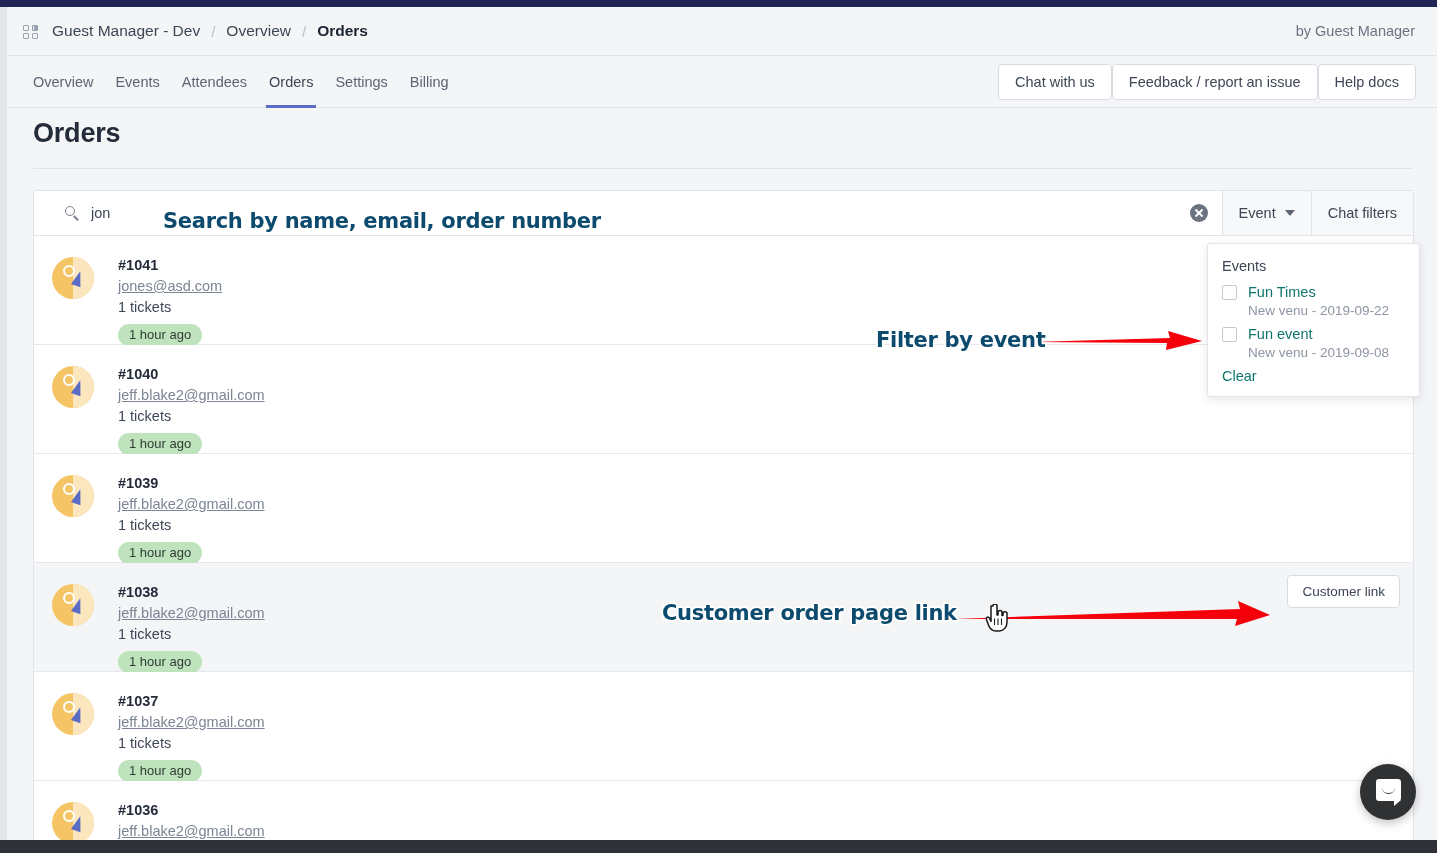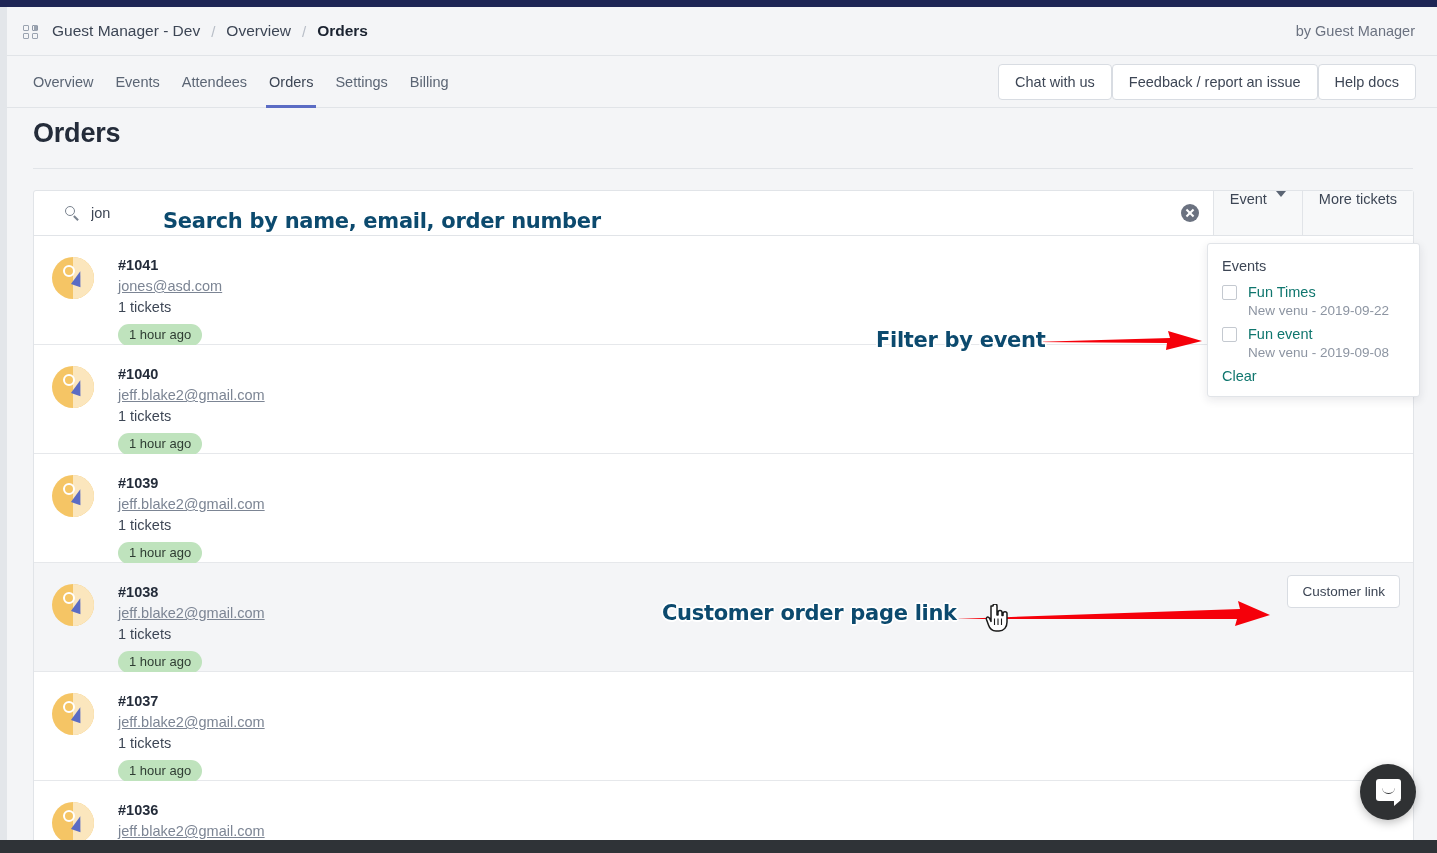--- a/index.html
+++ b/index.html
@@ -183,21 +183,21 @@
   .clear-btn:before, .clear-btn:after {
     content:""; position:absolute; left:4px; top:8px;
     width:10px; height:2px; background:#ffffff;
   }
   .clear-btn:before { transform: rotate(45deg); }
   .clear-btn:after  { transform: rotate(-45deg); }
 
   .filter-btn {
     border-left: 1px solid #e1e4e8;
     background: #f7f8f9;
-    display: flex; gap: 9px;
+    display: flex; align-items: center; gap: 9px;
     padding: 0 16px;
     font-size: 14.5px; color: #3d4655;
     cursor: pointer; white-space: nowrap;
   }
   .caret {
     width: 0; height: 0;
     border-left: 5px solid transparent;
     border-right: 5px solid transparent;
     border-top: 6px solid #5b6574;
   }
@@ -426,21 +426,21 @@
             <span class="handle"></span>
         </span>
         <input class="search-input" type="text" value="jon" style="">
       </div>
       <div class="clear-btn"></div>
       <div class="filter-btn">
         <span>Event</span>
         <span class="caret"></span>
       </div>
       <div class="filter-btn">
-        <span>More tickets</span>
+        <span>Chat filters</span>
       </div>
     </div>
 
     <div id="rows">
         <div class="order-row">
           <div class="avatar">
             <span class="lightside"></span>
             <span class="head"></span>
             <span class="tri"></span>
           </div>

